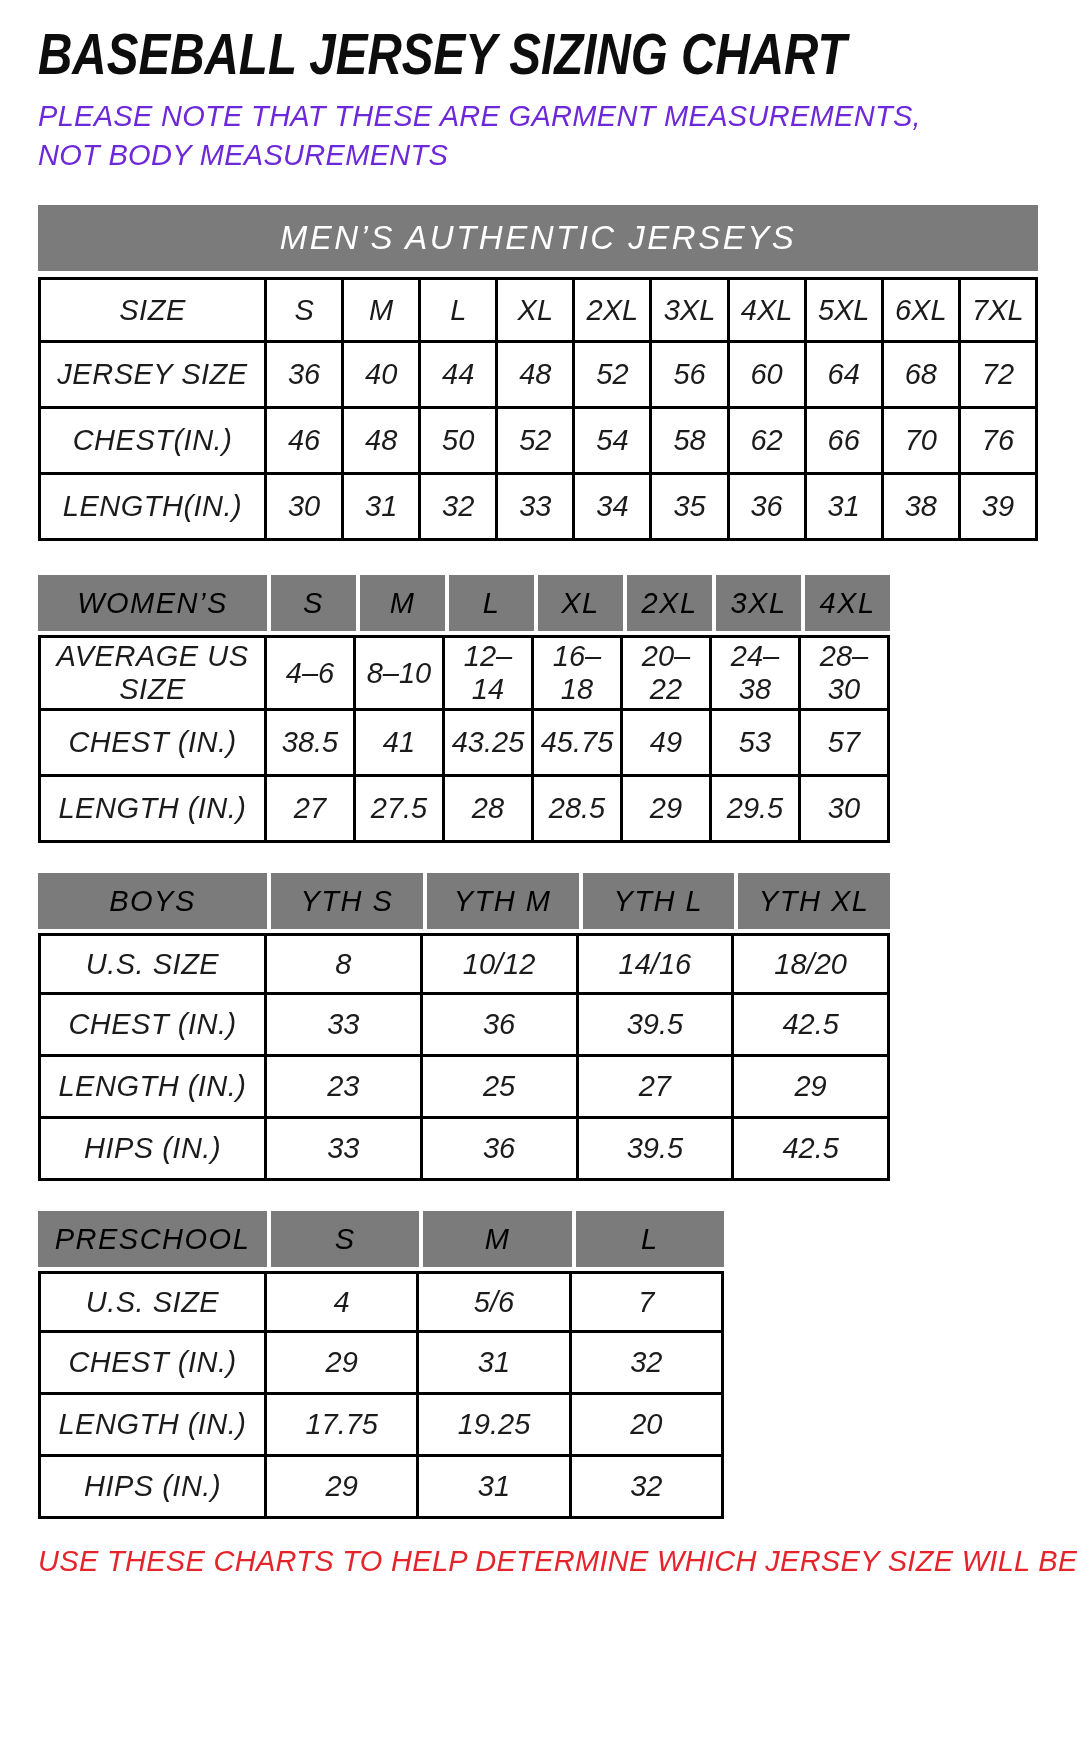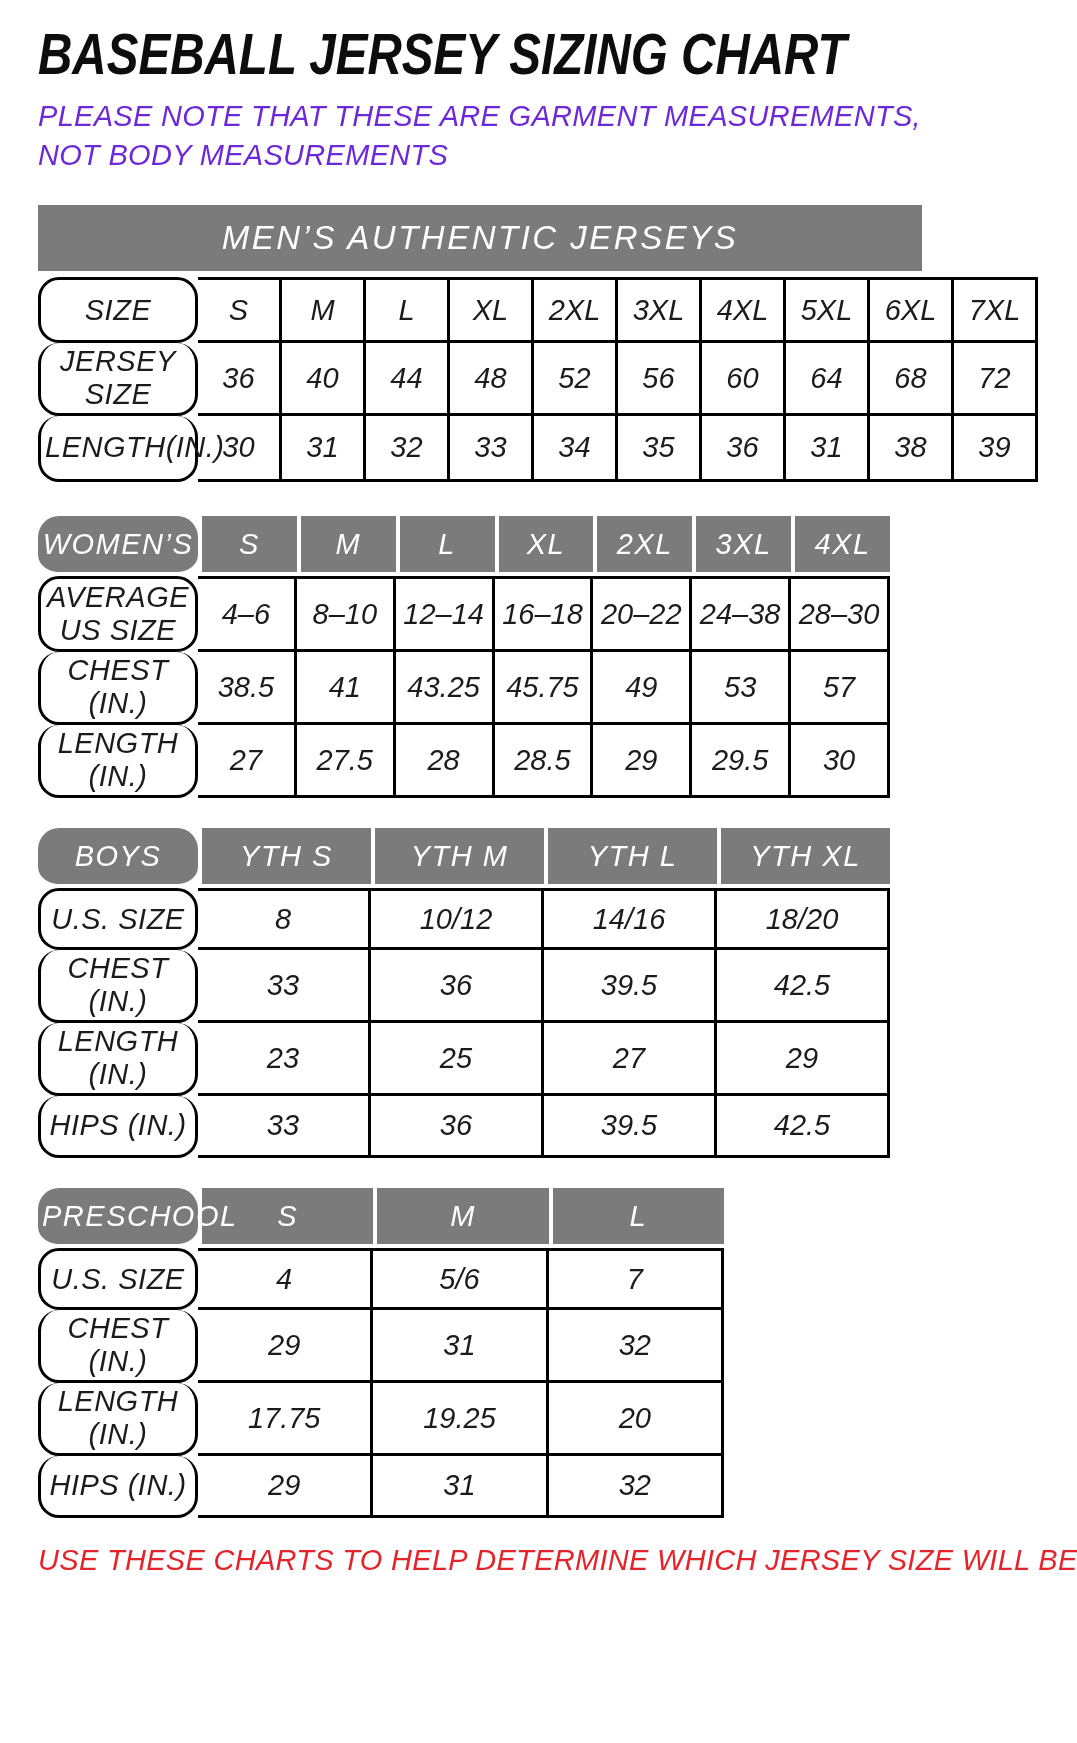--- a/index.html
+++ b/index.html
@@ -30,21 +30,21 @@
     font-size: 29px;
     line-height: 1.35;
     max-width: 910px;
     letter-spacing: 0.3px;
   }
 
   .tbl-section { margin-top: 30px; }
   .tbl-section.womens { margin-top: 34px; }
 
   .banner {
-    width: 884px;
+    width: 1000px;
     height: 66px;
     background: #7b7b7b;
     color: #ffffff;
     display: flex;
     align-items: center;
     justify-content: center;
     font-size: 33px;
     letter-spacing: 2.5px;
     margin-bottom: 6px;
   }
@@ -73,29 +73,29 @@
     height: 62px;
     background: #fff;
   }
   .mens-grid tbody th, .mens-grid tbody td,
   .womens-grid tbody th, .womens-grid tbody td { height: 66px; }
   .grid tbody tr > *:first-child { border-left: 3px solid #000; }
   .grid tbody tr:first-child > * { border-top: 3px solid #000; }
 
   .grid thead th {
     background: #7b7b7b;
-    color: #ffffff;
+    color: #000000;
     height: 60px;
     border-bottom: 4px solid #ffffff;
     letter-spacing: 1.5px;
     margin-top: 24px;
   }
   .grid thead th + th { border-left: 4px solid #ffffff; }
 
-  .lbl { width: 160px; letter-spacing: 0.5px; border-radius: 21px; }
+  .lbl { width: 229px; letter-spacing: 0.5px; }
 
   .footer-note {
     margin-top: 26px;
     color: #e5232b;
     font-size: 29px;
     letter-spacing: 0.3px;
     white-space: nowrap;
   }
 </style>
 </head>
@@ -129,20 +129,33 @@
             <td>36</td>
             <td>40</td>
             <td>44</td>
             <td>48</td>
             <td>52</td>
             <td>56</td>
             <td>60</td>
             <td>64</td>
             <td>68</td>
             <td>72</td>
+          </tr>
+          <tr>
+            <th class="lbl">CHEST(IN.)</th>
+            <td>46</td>
+            <td>48</td>
+            <td>50</td>
+            <td>52</td>
+            <td>54</td>
+            <td>58</td>
+            <td>62</td>
+            <td>66</td>
+            <td>70</td>
+            <td>76</td>
           </tr>
           <tr>
             <th class="lbl">LENGTH(IN.)</th>
             <td>30</td>
             <td>31</td>
             <td>32</td>
             <td>33</td>
             <td>34</td>
             <td>35</td>
             <td>36</td>

